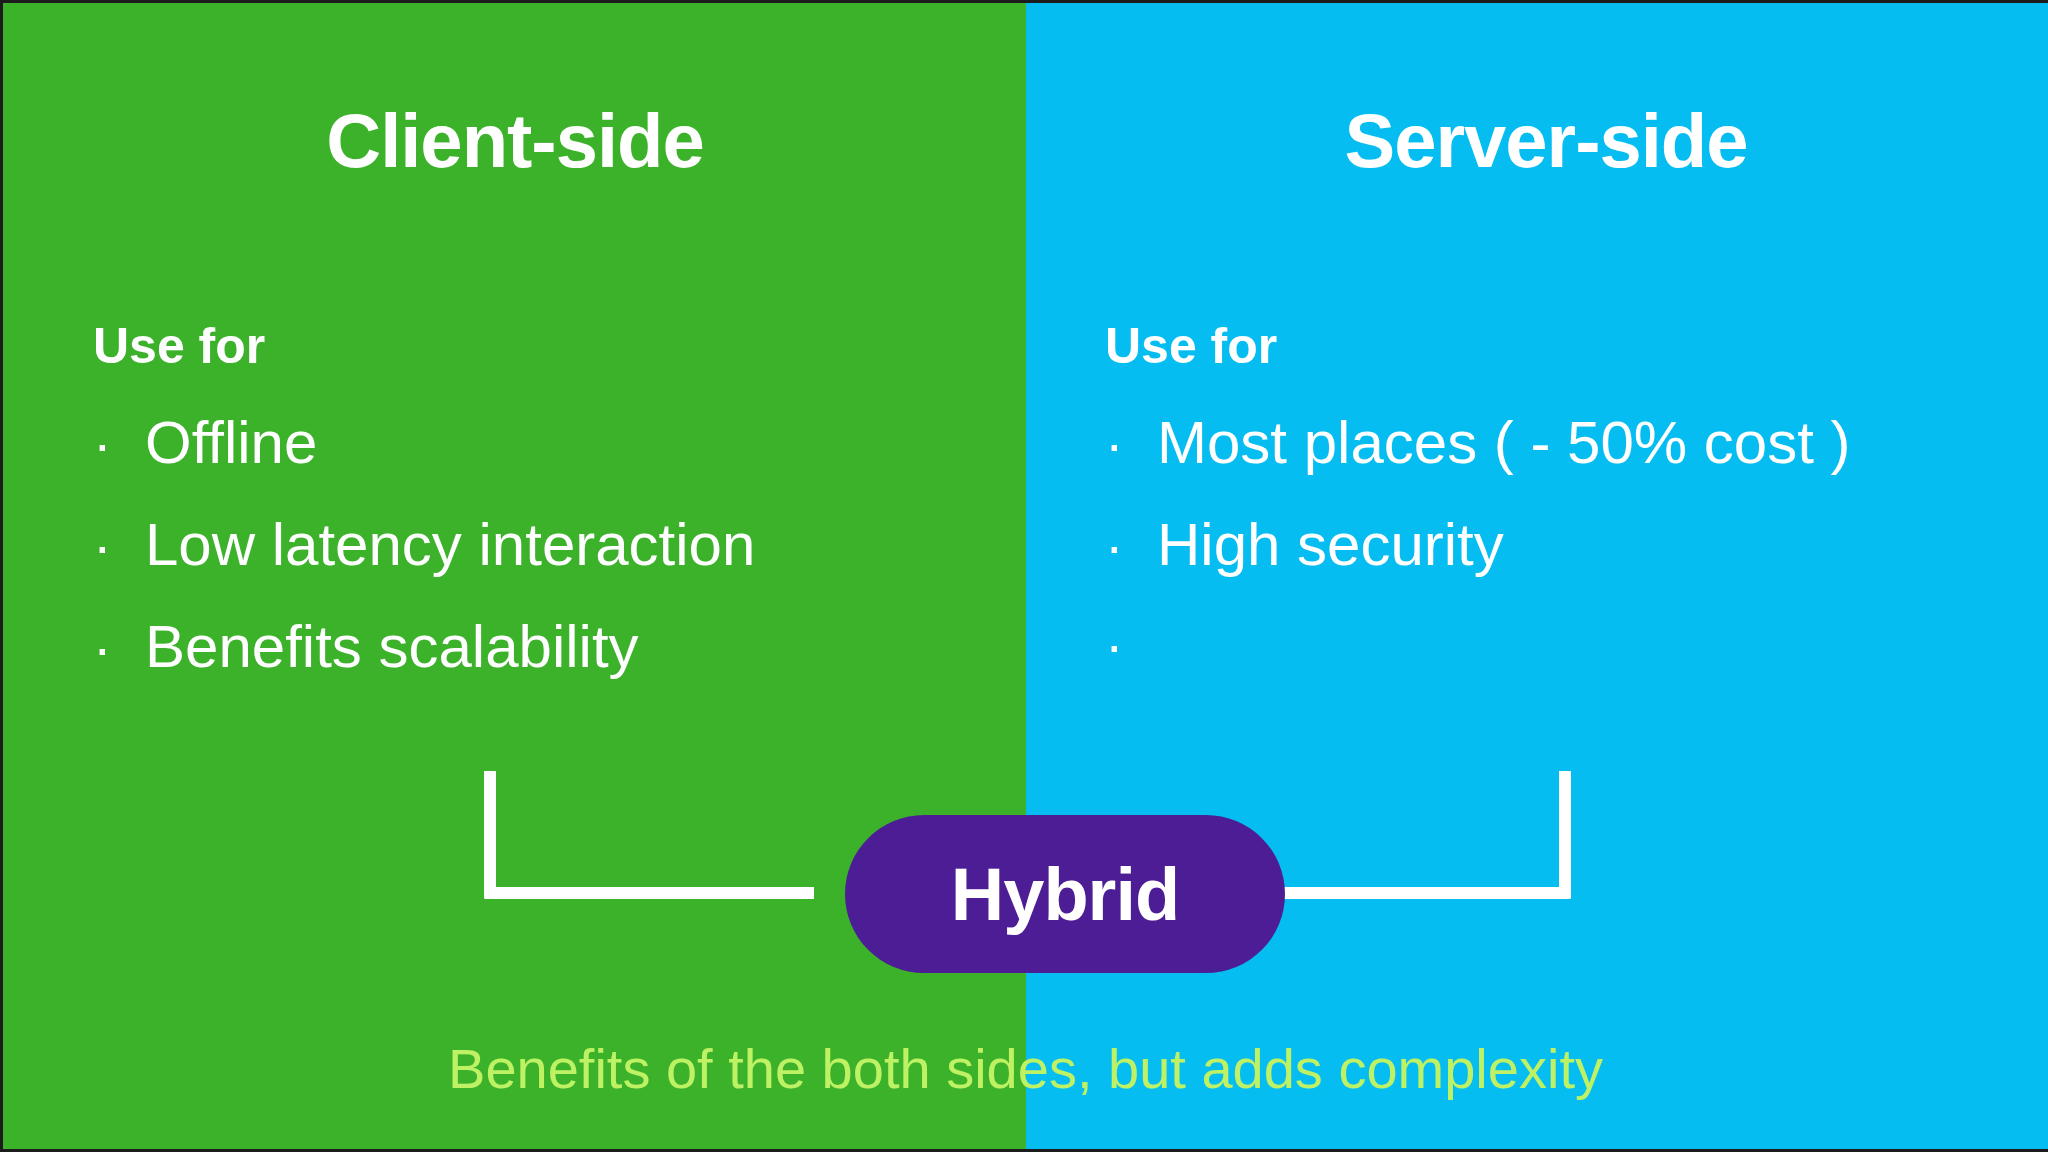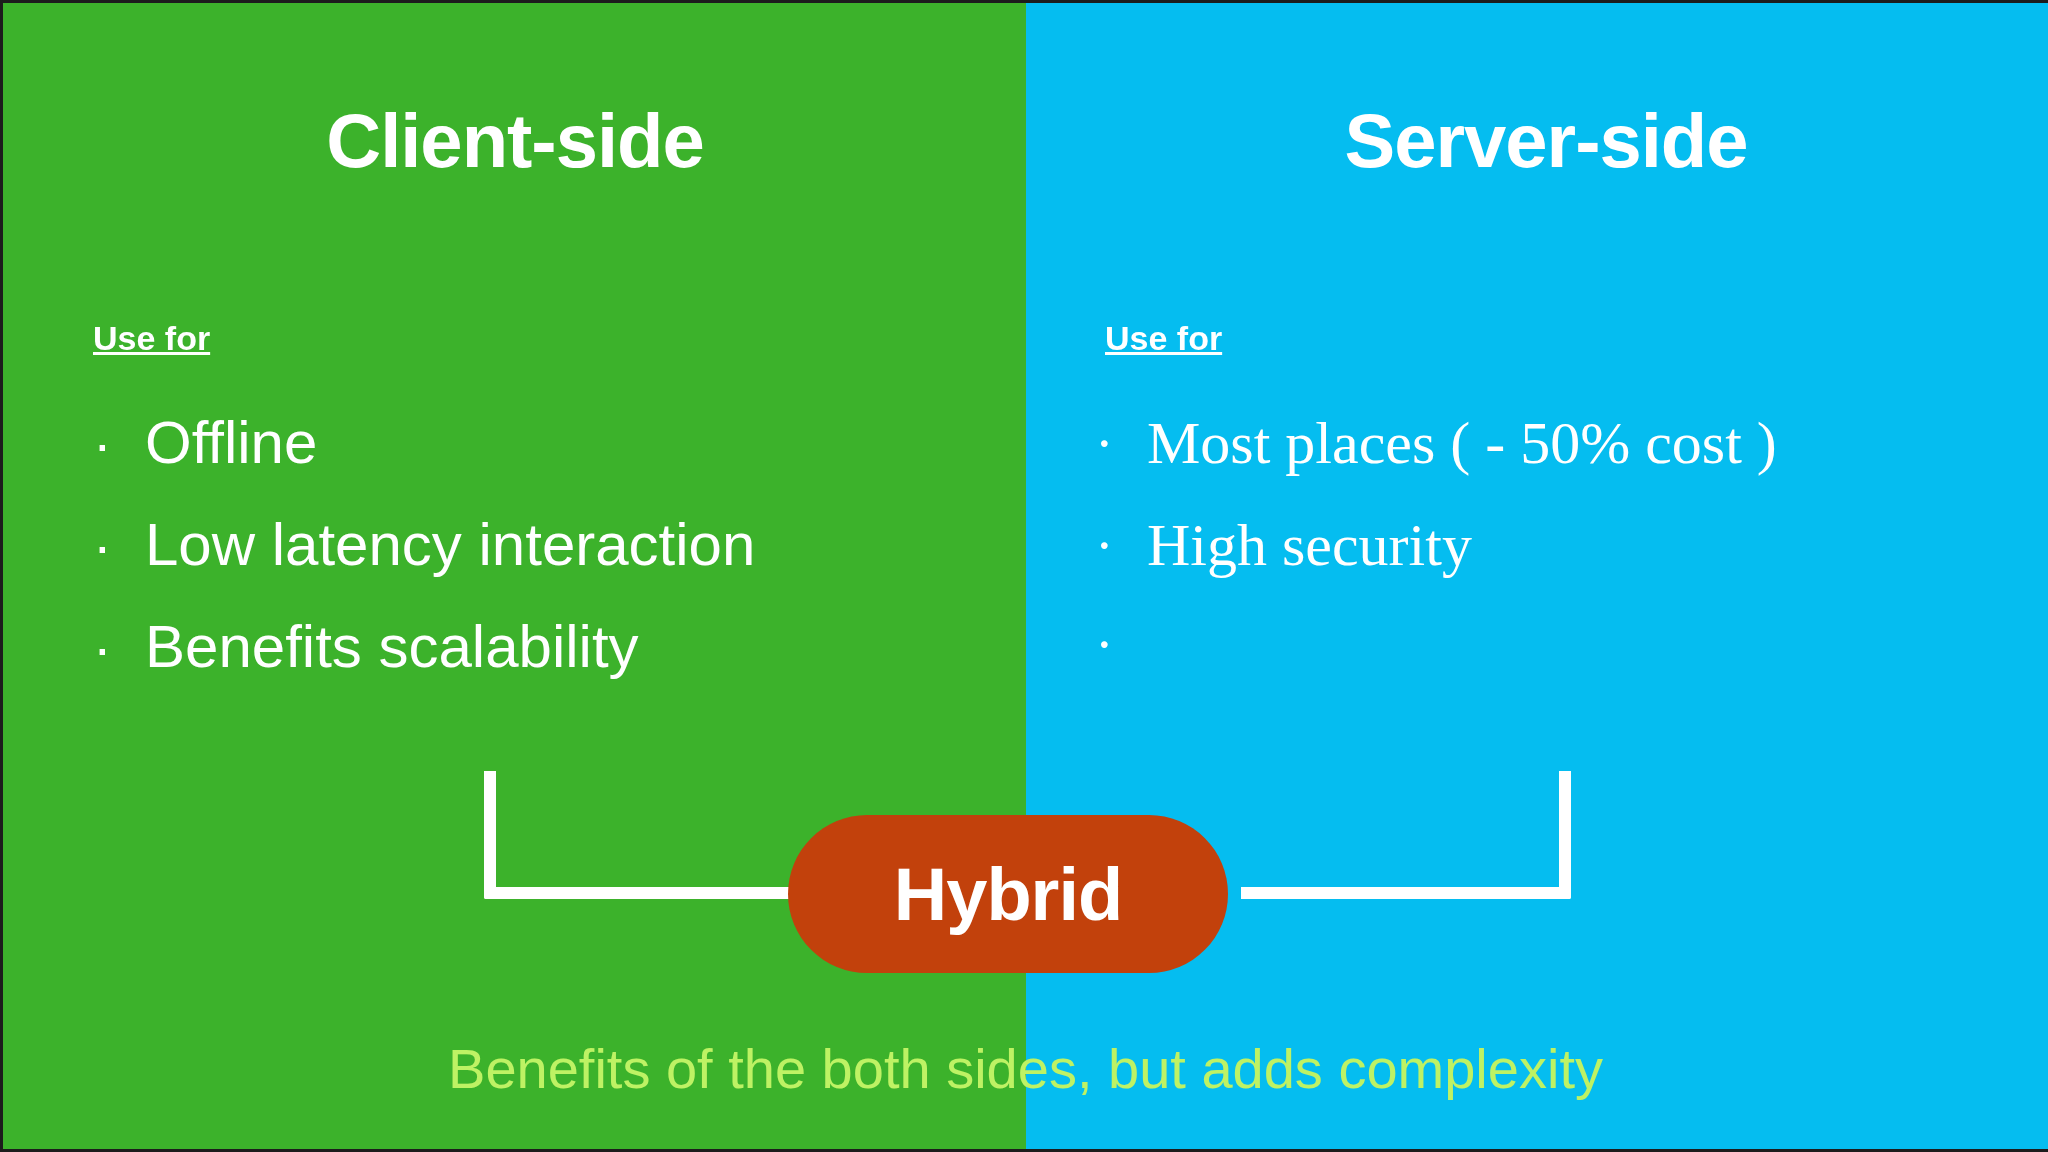--- a/index.html
+++ b/index.html
@@ -50,35 +50,34 @@
     letter-spacing:-1px;
     line-height:1;
   }
   .col-right .col-title { padding-left:14px; }
   .col-left  .col-title { padding-left:-6px; }
 
   .use-for {
     position:absolute;
     top:318px;
     color:#ffffff;
-    font-size:34px;
+    font-size:50px;
     font-weight:bold;
     line-height:1;
-    text-decoration:underline;
   }
   .col-left  .use-for { left:90px; }
   .col-right .use-for { left:78px; }
 
   .bullets {
     position:absolute;
     top:410px;
     list-style:none;
   }
   .col-left  .bullets { left:90px; }
-  .col-right .bullets { left:68px;font-family:Liberation Serif, serif; }
+  .col-right .bullets { left:78px; }
 
   .bullet {
     position:relative;
     display:flex;
     align-items:baseline;
     height:102px;
     color:#ffffff;
     font-size:60px;
     line-height:1;
     white-space:nowrap;
@@ -111,25 +110,25 @@
     left:1238px;
     top:768px;
     width:330px;
     border-right:12px solid #ffffff;
     border-bottom-right-radius:2px;
   }
 
   
   .hybrid-pill {
     position:absolute;
-    left:785px;
+    left:842px;
     top:812px;
     width:440px;
     height:158px;
-    background:#c2410c;
+    background:#4c1d95;
     border-radius:79px;
     display:flex;
     align-items:center;
     justify-content:center;
     color:#ffffff;
     font-size:74px;
     font-weight:bold;
     letter-spacing:-1px;
     z-index:5;
   }

